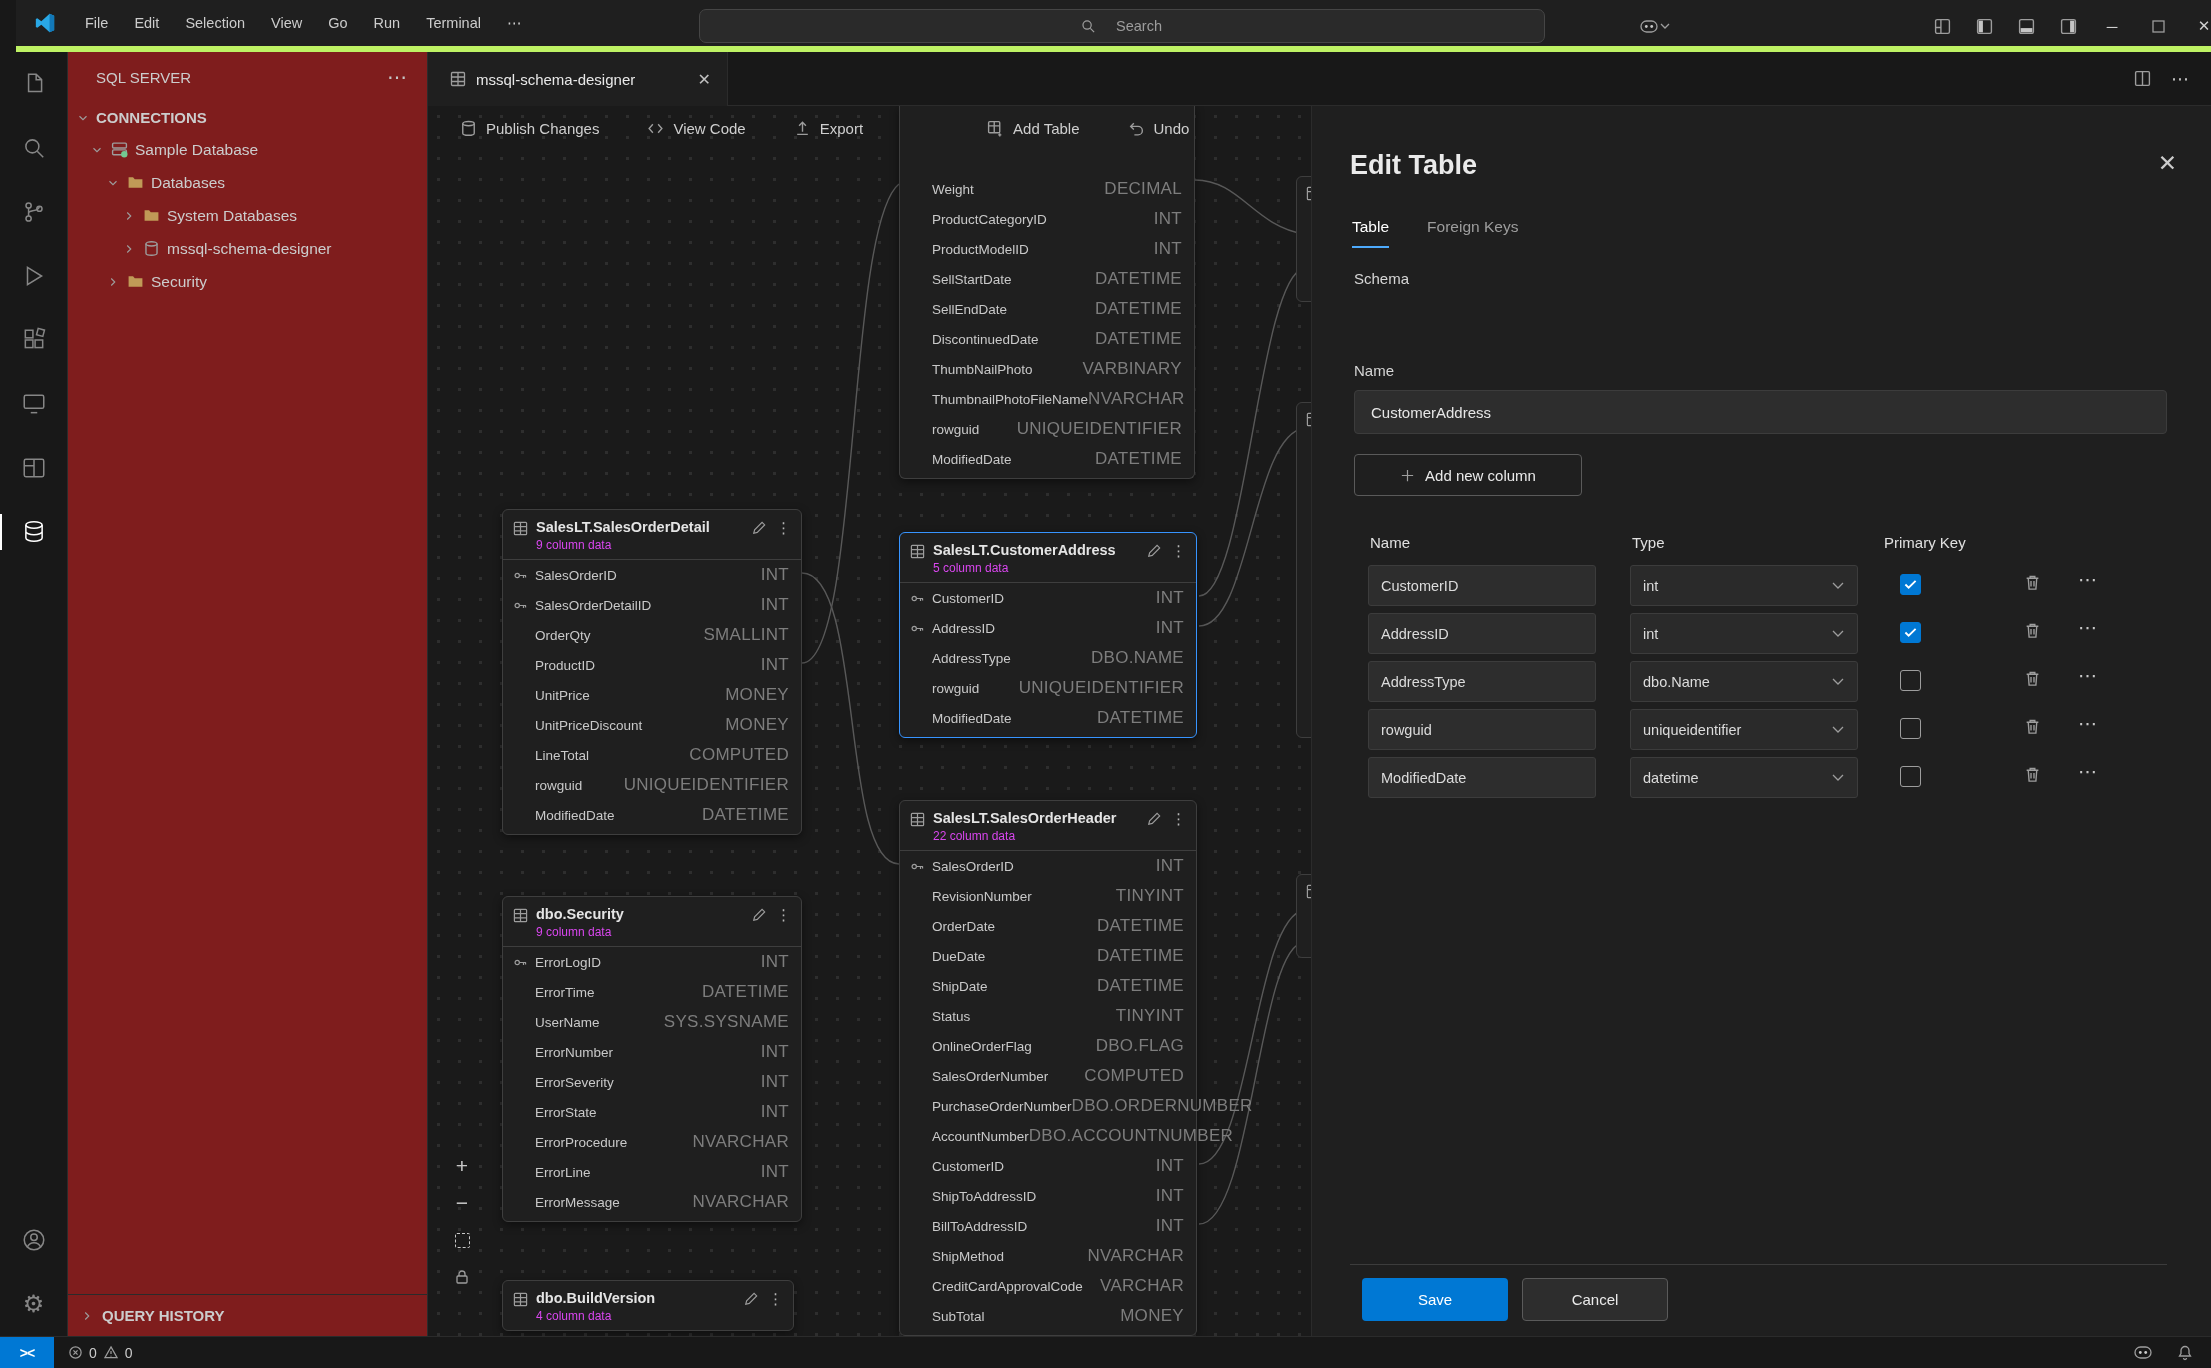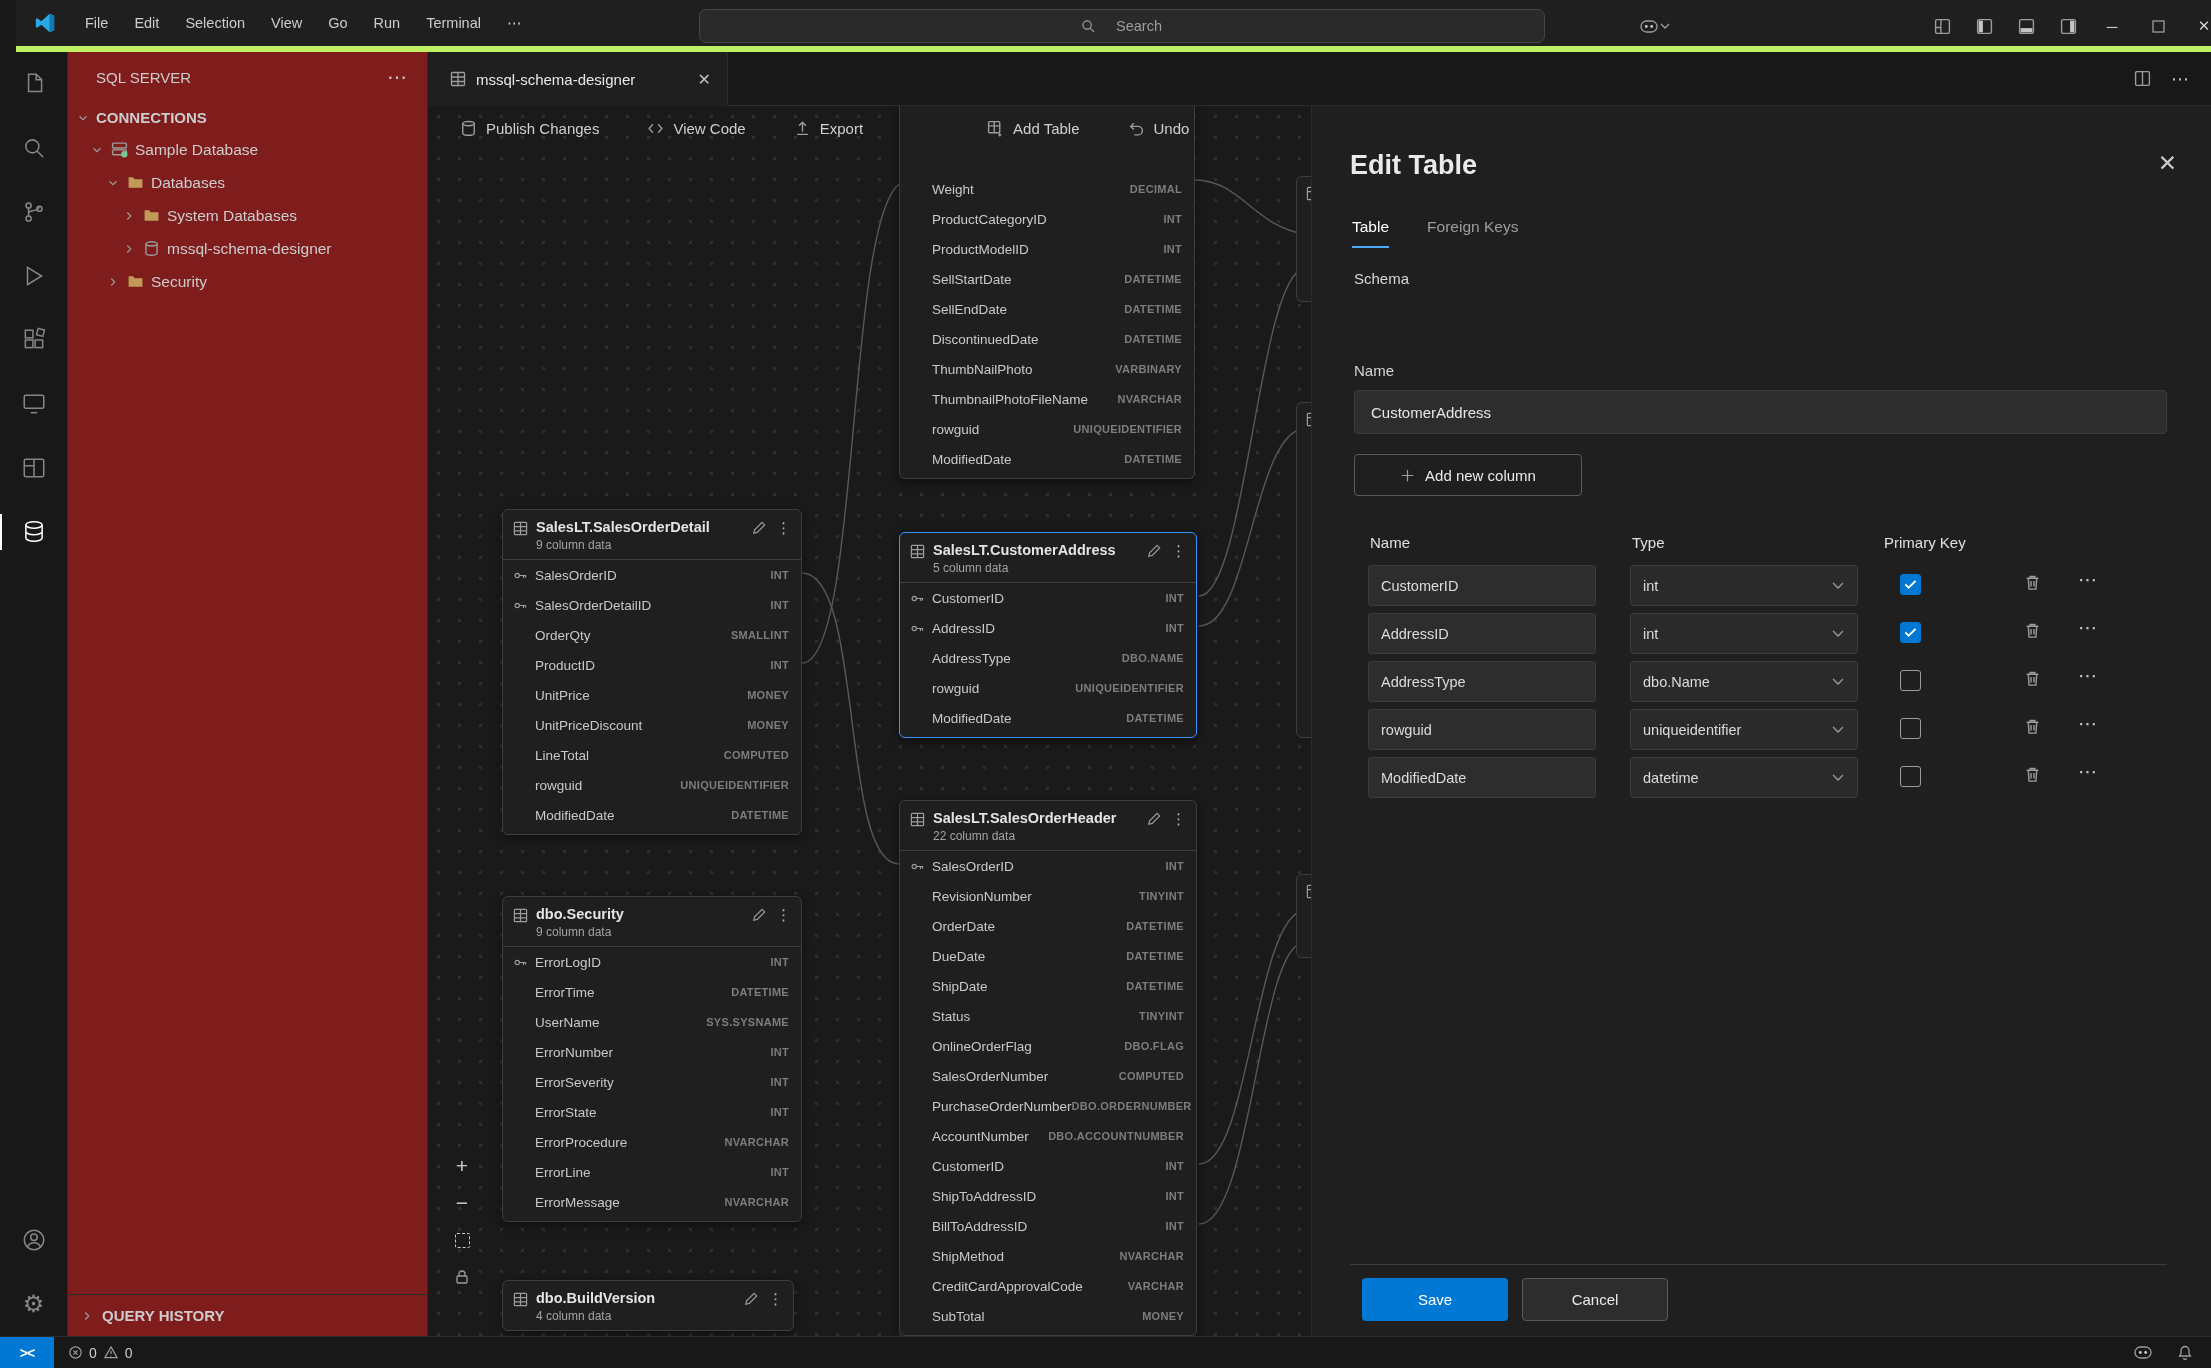--- a/index.html
+++ b/index.html
@@ -58,27 +58,27 @@
   .ct-item { display:flex; align-items:center; gap:9px; font-size:15px; color:#cfcfcf; }
   .ct-item.gap-before { margin-left:76px; }
 
   .node { position:absolute; background:#1f1f1f; border:1px solid #3e3e3e; border-radius:6px;
     box-shadow:0 3px 10px rgba(0,0,0,.45); }
   .node.selected { border:1.5px solid #3794ff; }
   .node.clipped { border-top:none; border-radius:0 0 6px 6px; }
   .node-header { display:flex; align-items:flex-start; padding:9px 10px 7px 10px; border-bottom:1px solid #3e3e3e; }
   .nh-icon { margin:2px 8px 0 0; color:#c5c5c5; }
   .node-title { font-size:14.5px; font-weight:700; color:#e4e4e4; }
-  .node-sub { font-size:12px; color:#a3a3a3; margin-top:3px; }
+  .node-sub { font-size:12px; color:#d946ef; margin-top:3px; }
   .nh-actions { margin-left:auto; display:flex; align-items:center; gap:10px; color:#b5b5b5; }
   .nh-menu { font-size:15px; }
   .node-row { display:flex; align-items:center; height:30px; padding:0 12px 0 10px; }
   .keyicon { width:22px; flex:0 0 auto; color:#a9a9a9; }
   .row-name { font-size:13.5px; color:#c9c9c9; white-space:nowrap; }
-  .row-type { margin-left:auto; font-size:11px; color:#7d7d7d; letter-spacing:.3px; white-space:nowrap;font-weight:bold; }
+  .row-type { margin-left:auto; font-size:17px; color:#7d7d7d; letter-spacing:.3px; white-space:nowrap; }
 
   .node-fragment { position:absolute; width:60px; background:#1f1f1f; border:1px solid #3e3e3e; border-radius:6px; padding:9px 0 0 9px; color:#c5c5c5; }
 
   .zoom-stack { position:absolute; left:20px; top:1046px; display:flex; flex-direction:column; gap:9px; align-items:center; }
   .zoom-btn { width:28px; height:28px; display:flex; align-items:center; justify-content:center; color:#c8c8c8; font-size:21px; }
   .fit-box { width:15px; height:15px; border:1.5px dashed #c8c8c8; border-radius:2px; }
 
   
   .panel { position:absolute; top:54px; right:0; bottom:0; width:900px; background:#1f1f1f; border-left:1px solid #2b2b2b; z-index:10; }
   .panel-title { position:absolute; left:38px; top:44px; font-size:27px; font-weight:600; color:#eaeaea; }

